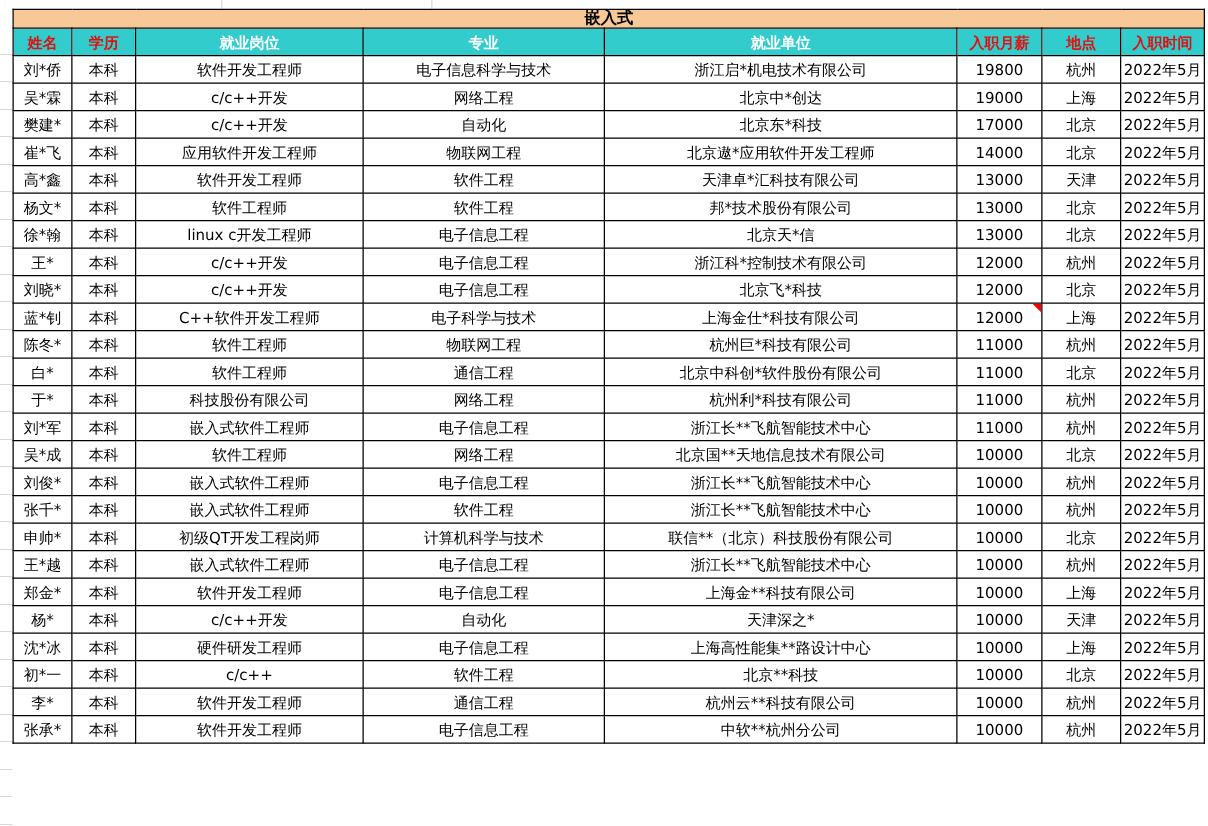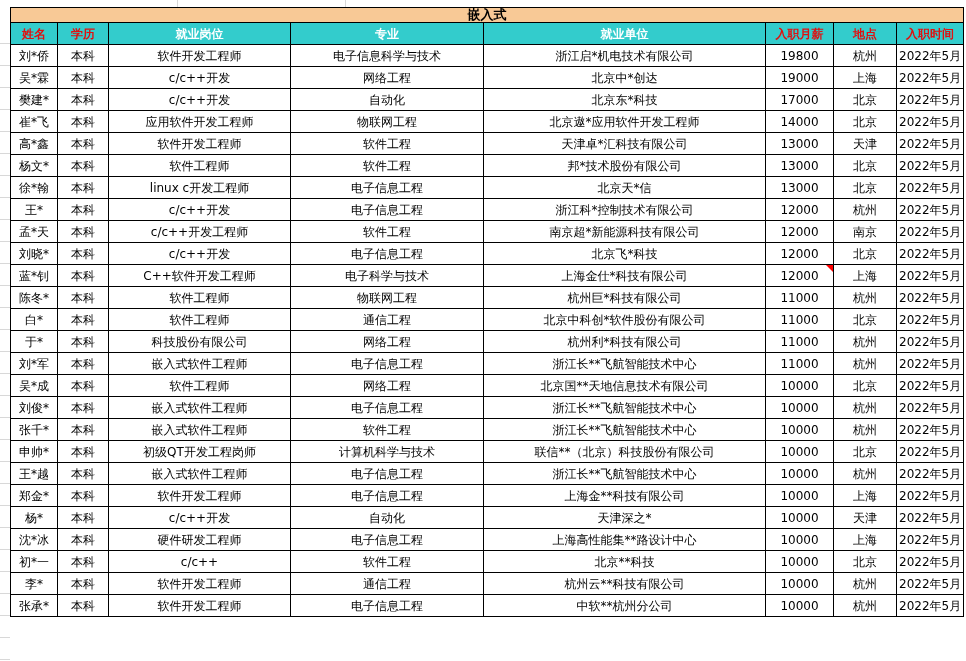--- a/index.html
+++ b/index.html
@@ -160,30 +160,20 @@
         <td>王*</td>
         <td>本科</td>
         <td>c/c++开发</td>
         <td>电子信息工程</td>
         <td>浙江科*控制技术有限公司</td>
         <td>12000</td>
         <td>杭州</td>
         <td>2022年5月</td>
       </tr>
       <tr>
-        <td>孟*天</td>
-        <td>本科</td>
-        <td>c/c++开发工程师</td>
-        <td>软件工程</td>
-        <td>南京超*新能源科技有限公司</td>
-        <td>12000</td>
-        <td>南京</td>
-        <td>2022年5月</td>
-      </tr>
-      <tr>
         <td>刘晓*</td>
         <td>本科</td>
         <td>c/c++开发</td>
         <td>电子信息工程</td>
         <td>北京飞*科技</td>
         <td>12000</td>
         <td>北京</td>
         <td>2022年5月</td>
       </tr>
       <tr>

